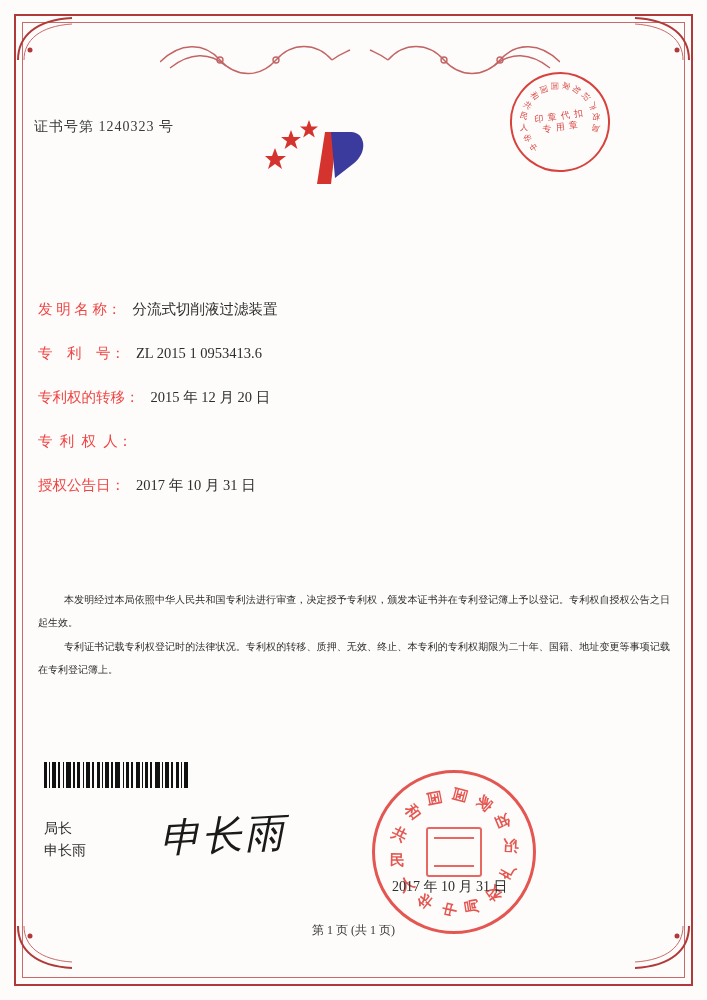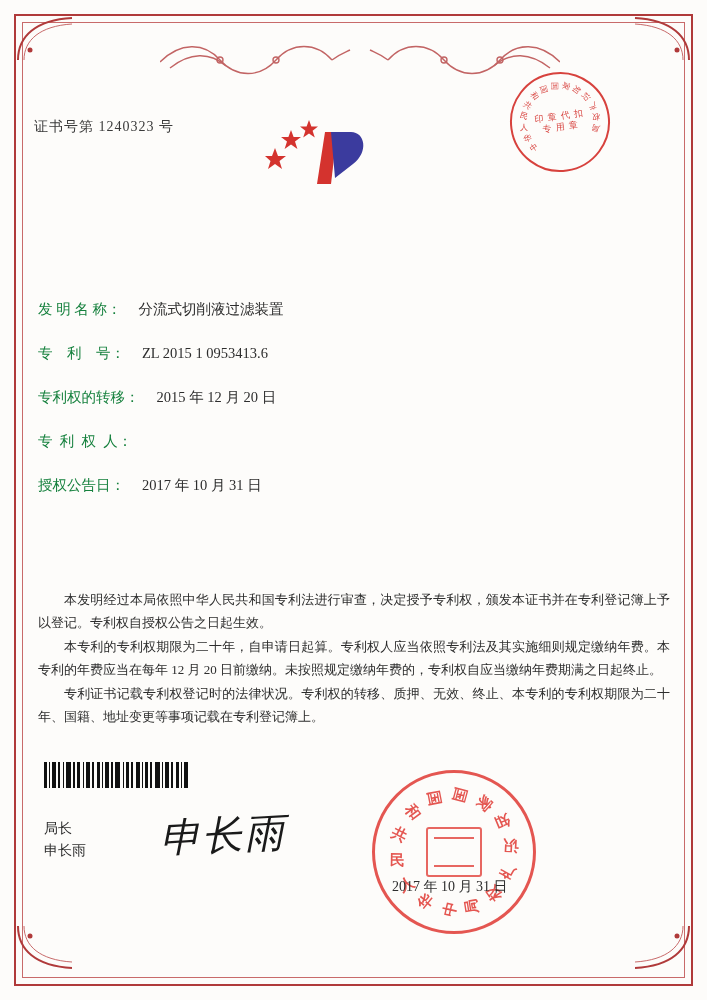--- a/index.html
+++ b/index.html
@@ -124,33 +124,33 @@
   }
   .field-row {
     display: flex;
     align-items: baseline;
     margin-bottom: 25px;
     font-size: 14.5px;
     color: #2d2d2d;
   }
   .field-label {
     white-space: pre;
-    color: #15803d;
+    color: #ef4444;
   }
   .field-value {
-    margin-left: 17px;
+    margin-left: 11px;
     color: #2d2d2d;
   }
 
   
   .body-text {
     position: absolute;
     left: 38px; top: 588px;
     width: 632px;
-    font-size: 13px;
+    font-size: 10px;
     line-height: 23px;
     color: #2d2d2d;
     text-align: justify;
   }
   .body-text p {
     margin: 0 0 1px 0;
     text-indent: 26px;
   }
 
   
@@ -344,21 +344,20 @@
       <span class="field-label">专  利  权  人：</span>
     </div>
     <div class="field-row">
       <span class="field-label">授权公告日：</span>
       <span class="field-value">2017 年 10 月 31 日</span>
     </div>
   </div>
 
   <div class="body-text">
     <p>本发明经过本局依照中华人民共和国专利法进行审查，决定授予专利权，颁发本证书并在专利登记簿上予以登记。专利权自授权公告之日起生效。</p>
-    <p>本专利的专利权期限为二十年，自申请日起算。专利权人应当依照专利法及其实施细则规定缴纳年费。本专利的年费应当在每年 12 月 20 日前缴纳。未按照规定缴纳年费的，专利权自应当缴纳年费期满之日起终止。</p>
     <p>专利证书记载专利权登记时的法律状况。专利权的转移、质押、无效、终止、本专利的专利权期限为二十年、国籍、地址变更等事项记载在专利登记簿上。</p>
   </div>
 
   <div class="barcode">
     <i style="width:3px"></i>
       <i style="width:2px;background:transparent"></i>
     <i style="width:1px"></i>
       <i style="width:2px;background:transparent"></i>
     <i style="width:4px"></i>
       <i style="width:2px;background:transparent"></i>
@@ -438,14 +437,15 @@
       <span style="transform: rotate(93deg) translate(0,-64px) rotate(90deg);">识</span>
       <span style="transform: rotate(119deg) translate(0,-64px) rotate(90deg);">产</span>
       <span style="transform: rotate(145deg) translate(0,-64px) rotate(90deg);">权</span>
       <span style="transform: rotate(171deg) translate(0,-64px) rotate(90deg);">局</span>
     </div>
     <div class="seal-emblem"></div>
   </div>
 
   <div class="issue-date">2017 年 10 月 31 日</div>
 
+  <div class="page-footer">第 1 页 (共 1 页)</div>
 
 </div>
 
 </body></html>

